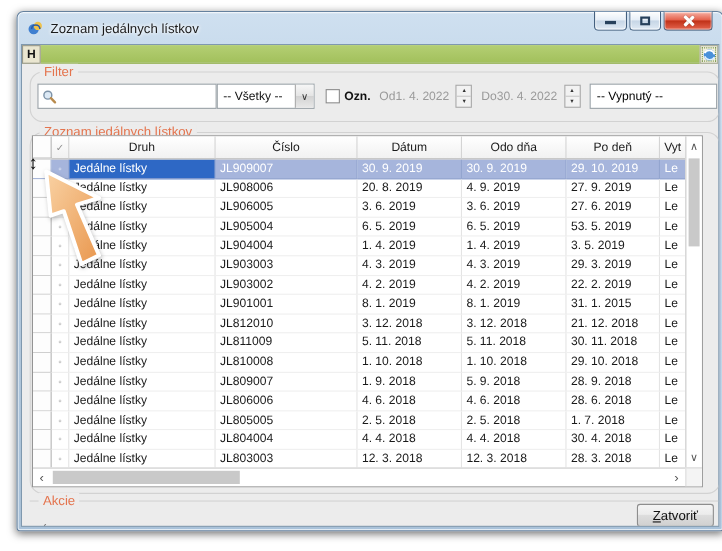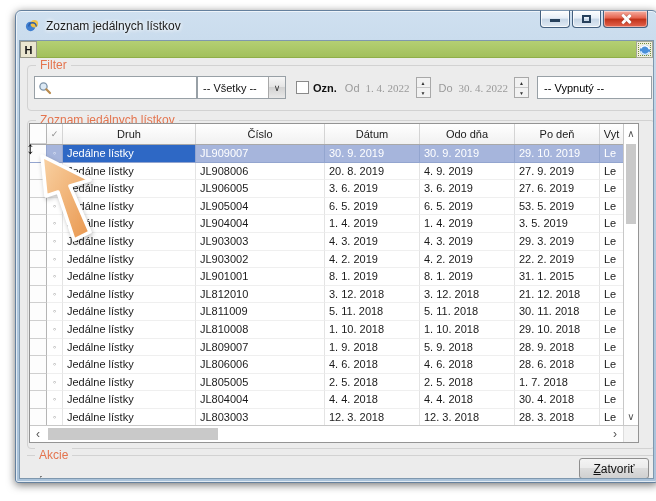--- a/index.html
+++ b/index.html
@@ -32,39 +32,39 @@
   
   .toolbar { position:absolute; left:0; top:0; right:0; height:17px; display:flex; align-items:stretch;
     background:linear-gradient(#b4cf73,#a2c05c); border-bottom:1px solid #8fae49; }
   .h-button { width:17px; height:17px; background:#eae6d0; border:1px solid #98988a; font-size:11px; font-weight:bold; color:#111;
     display:flex; align-items:center; justify-content:center; }
   .toolbar-spacer { flex:1; }
   .refresh-button { width:17px; height:17px; background:#f1eedd; border:1px solid #a5a896; outline:1px dotted #6d8f3f; outline-offset:-3px;
     display:flex; align-items:center; justify-content:center; }
 
   
-  .group { position:absolute; border:1px solid #d2d2d2; border-radius:4px; }
+  .group { position:absolute; border:1px solid #d2d2d2; border-radius:12px; }
   .group-label { position:absolute; top:-8px; left:8px; padding:0 4px; background:#ececec; color:#e4744e; font-size:12px; }
 
   
   .filter-group { left:7px; top:24px; right:-2px; height:46px; }
   .filter-row { position:absolute; left:6px; top:10px; right:2px; height:23px; display:flex; align-items:center; }
   .search-box { position:relative; width:163px; height:23px; background:#fff; border:1px solid #98a0a6; }
   .search-box svg { position:absolute; left:3px; top:4px; }
   .search-box input { position:absolute; left:20px; top:1px; right:1px; bottom:1px; border:none; outline:none; font:11px "Liberation Sans",sans-serif; width:138px; }
   .select { height:23px; background:#fff; border:1px solid #98a0a6; display:flex; align-items:center; font-size:11px; color:#111; }
   .select .val { flex:1; padding:0 5px; white-space:nowrap; overflow:hidden; }
   .select .dd-btn { width:17px; height:21px; border-left:1px solid #a8a8a8; background:linear-gradient(#f6f6f6,#e4e4e4 50%,#d2d2d2 50%,#e8e8e8);
     display:flex; align-items:center; justify-content:center; font-size:9px; color:#333; }
   .type-select { width:89px; }
   .checkbox { width:13px; height:13px; background:#fff; border:1px solid #8a8a8a; margin-left:10px; }
   .cb-label { font-size:11px; font-weight:bold; color:#111; margin-left:4px; }
   .dim { color:#9a9a9a; }
   .date-label { font-size:11px; margin-left:8px; }
-  .date-value { font-size:11px; margin-left:6px; white-space:nowrap;font-family:Liberation Serif, serif; }
+  .date-value { font-size:11px; white-space:nowrap; }
   .spinner { width:15px; height:21px; margin-left:6px; border:1px solid #a8a8a8; background:#f2f2f2; display:flex; flex-direction:column; }
   .spin-btn { flex:1; display:flex; align-items:center; justify-content:center; font-size:5px; color:#333; border-bottom:1px solid #c8c8c8; }
   .spin-btn:last-child { border-bottom:none; }
   .state-field { margin-left:8px; flex:1; height:23px; background:#fff; border:1px solid #98a0a6; font-size:11px; display:flex; align-items:center; padding:0 6px; white-space:nowrap; }
 
   
   .list-group { left:7px; top:79px; right:-2px; height:329px; }
   .grid { position:absolute; left:1px; top:2px; width:610px; height:320px; background:#fff; border:1px solid #949494; display:flex; flex-direction:column; font-size:11px; }
   .grid-top { display:flex; flex:1; min-height:0; }
   .grid-main { width:593px; display:flex; flex-direction:column; }

